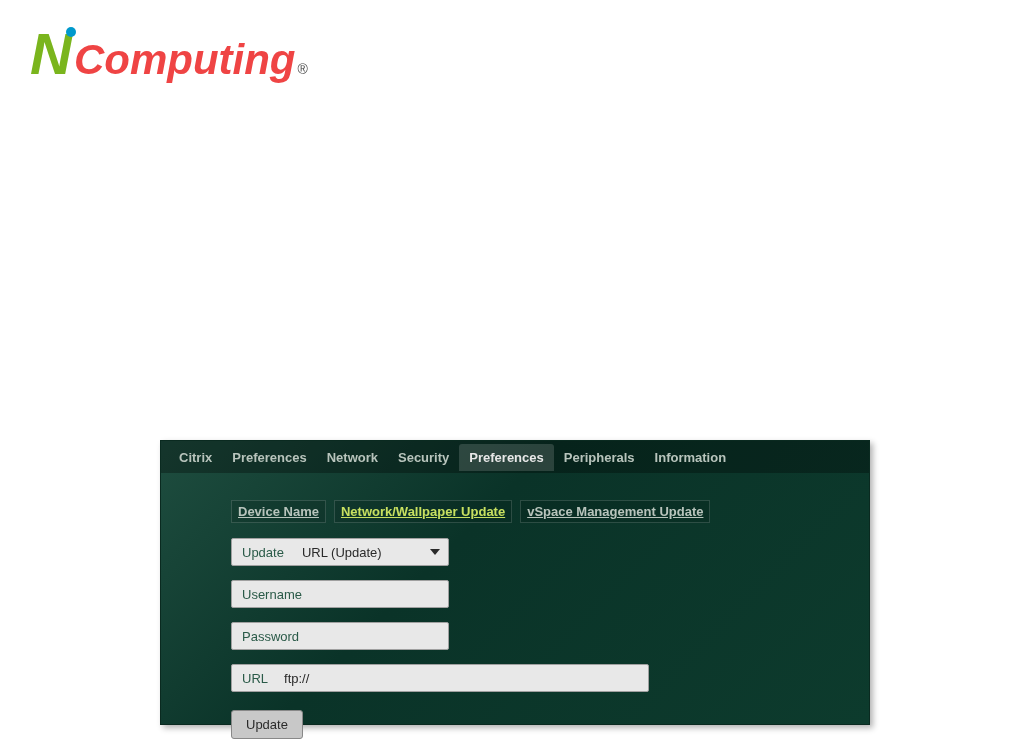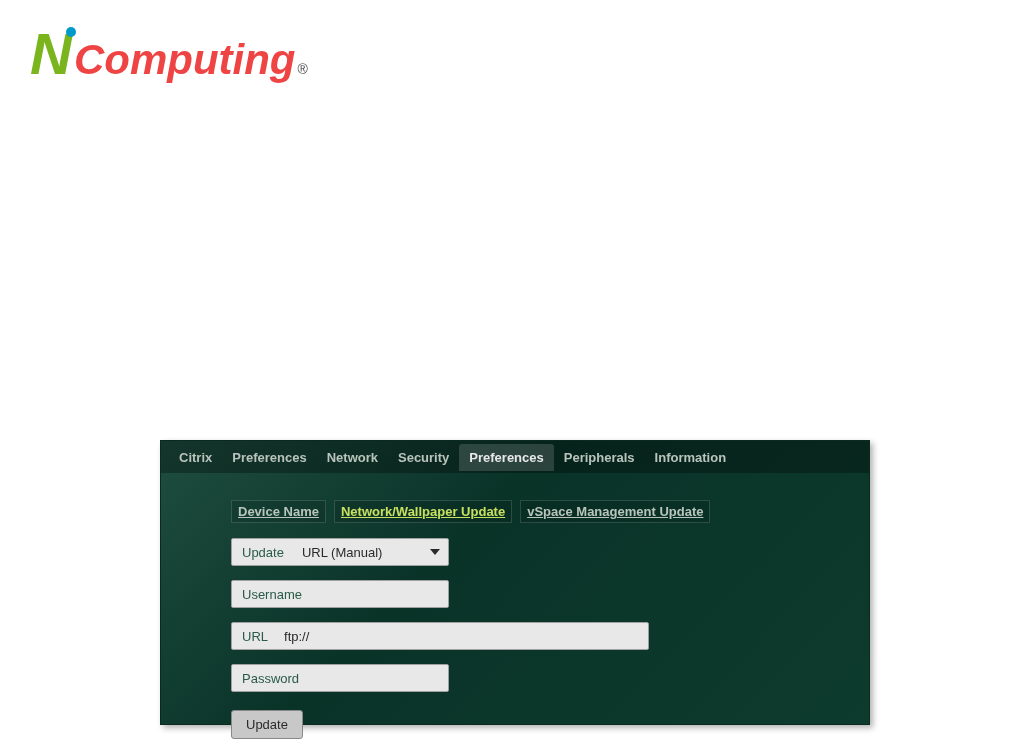--- a/index.html
+++ b/index.html
@@ -190,36 +190,36 @@
     <div class="subtab">Device Name</div>
     <div class="subtab active">Network/Wallpaper Update</div>
     <div class="subtab">vSpace Management Update</div>
   </div>
 
   <div class="form-area">
 
     <div class="field-row">
       <span class="field-label">Update</span>
       <div class="select-wrap">
-        <span class="select-value">URL (Manual)</span>
+        <span class="select-value">URL (Update)</span>
         <span class="chevron"></span>
       </div>
     </div>
 
     <div class="field-row">
       <span class="field-label">Username</span>
       <input class="field-input" type="text" value="" style="">
     </div>
 
+    <div class="field-row">
+      <span class="field-label">Password</span>
+      <input class="field-input" type="password" value="" style="">
+    </div>
+
     <div class="field-row url-row">
       <span class="field-label">URL</span>
       <input class="field-input" type="text" value="ftp://" style="">
     </div>
 
-    <div class="field-row">
-      <span class="field-label">Password</span>
-      <input class="field-input" type="password" value="" style="">
-    </div>
-
     <button class="update-btn">Update</button>
 
   </div>
 </div>
 
 </body></html>

